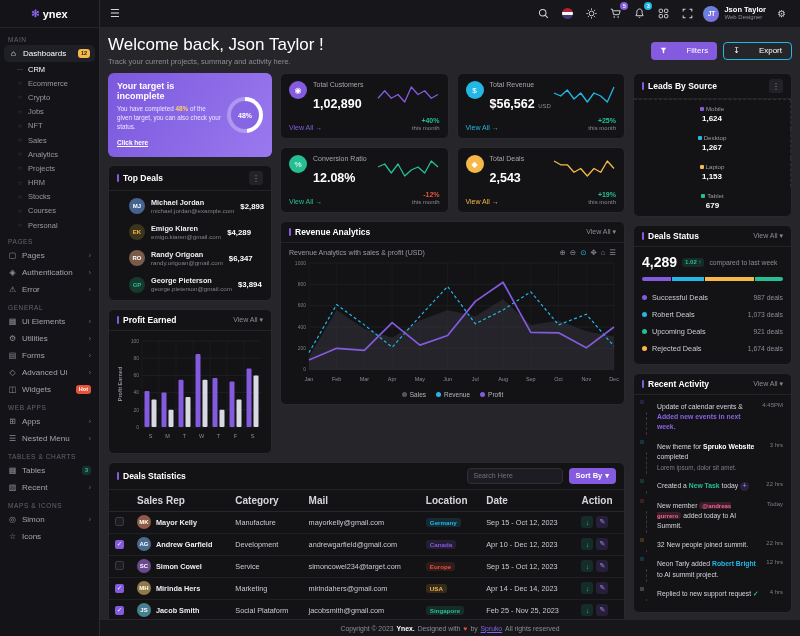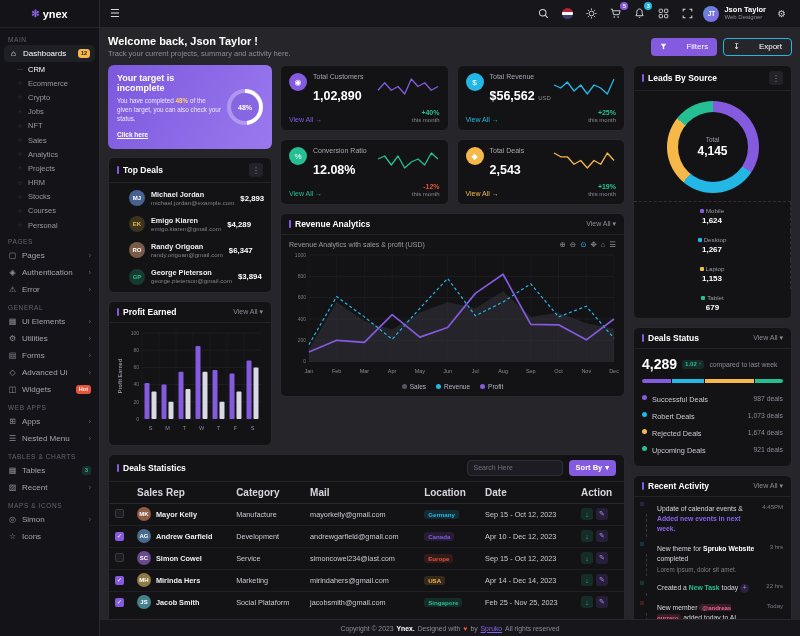--- a/index.html
+++ b/index.html
@@ -30,21 +30,21 @@
   .tb-icon svg{display:block;}
   .tb-badge{position:absolute;top:-3px;right:-4px;min-width:8px;height:8px;border-radius:4px;font-size:5px;display:flex;align-items:center;justify-content:center;color:#fff;padding:0 1.5px;font-weight:bold;}
   .flag{width:11px;height:11px;border-radius:50%;background:linear-gradient(180deg,#b22234 0 34%,#f5f6f8 34% 63%,#3c3b6e 63%);}
   .user-chip{display:flex;align-items:center;gap:5px;cursor:pointer;}
   .user-avatar{width:16px;height:16px;border-radius:50%;background:linear-gradient(135deg,#5a8dd6,#8a63e8);display:flex;align-items:center;justify-content:center;font-size:6.5px;color:#fff;font-weight:bold;flex:none;}
   .user-name{font-size:7.5px;color:#fff;font-weight:bold;line-height:1.15;}
   .user-role{font-size:6px;color:#8b8b96;line-height:1.15;}
   
   .content{flex:1;padding:7px 8px 0;overflow:hidden;background:#26262a;}
   .welcome-row{display:flex;align-items:center;margin-bottom:7px;}
-  .w-title{font-size:11px;font-weight:bold;color:#fff;}
+  .w-title{font-size:17px;font-weight:normal;color:#fff;}
   .w-sub{font-size:7.5px;color:#8b8b96;margin-top:2px;}
   .w-actions{margin-left:auto;display:flex;gap:6px;}
   .btn{border-radius:4px;font-size:8px;display:inline-flex;align-items:center;gap:19px;padding:4px 9px;cursor:pointer;line-height:1;}
   .btn-filters{background:#845adf;color:#fff;}
   .btn-export{background:transparent;border:1px solid #23b7e5;color:#fff;}
   .content-grid{display:flex;gap:8px;}
   .main-left{width:517px;flex:none;}
   .cols{display:flex;gap:8px;}
   .col1{width:164px;flex:none;}
   .col2{flex:1;min-width:0;}
@@ -104,21 +104,21 @@
   .ll-label{font-size:6.2px;color:#9a9aa4;display:flex;align-items:center;justify-content:center;gap:2px;}
   .ll-dot{width:4px;height:4px;border-radius:1px;display:inline-block;}
   .ll-val{font-size:8px;font-weight:bold;color:#fff;margin-top:2px;}
   
   .ds-body{padding:7px 8px;}
   .ds-top{display:flex;align-items:center;gap:5px;}
   .ds-value{font-size:14px;font-weight:bold;color:#fff;}
   .ds-badge{background:rgba(38,191,148,.15);color:#26bf94;font-size:6px;font-weight:bold;padding:1.5px 3px;border-radius:3px;}
   .ds-compare{font-size:6.8px;color:#8b8b96;}
   .ds-bar{display:flex;height:4px;border-radius:2px;overflow:hidden;margin:7px 0 8px;gap:1px;}
-  .ds-item{display:flex;align-items:flex-start;gap:5px;padding:4px 0;font-size:7.3px;color:#c9c9d2;}
+  .ds-item{display:flex;align-items:center;gap:5px;padding:4px 0;font-size:7.3px;color:#c9c9d2;}
   .ds-dot{width:5px;height:5px;border-radius:50%;flex:none;}
   .ds-count{margin-left:auto;color:#8b8b96;font-size:6.8px;}
   
   .act-body{padding:7px 8px 4px;}
   .act-item{display:flex;gap:6px;position:relative;padding-bottom:9px;}
   .tl{width:9px;flex:none;position:relative;}
   .tl-dot{width:5px;height:5px;border-radius:50%;margin:2px auto 0;}
   .tl-line{position:absolute;left:4px;top:10px;bottom:-2px;border-left:1px dashed #36363e;}
   .act-text{flex:1;font-size:6.8px;color:#d4d4dc;line-height:1.5;}
   .act-sub{font-size:6.3px;color:#7d7d87;margin-top:1px;}
@@ -726,21 +726,21 @@
                   </tr>
                   <tr>
                     <td><span class="chk off"></span></td>
                     <td>
                       <span class="rep-cell">
                         <span class="avatar" style="background: rgb(106, 74, 143); width: 14px; height: 14px;">SC</span>
                         <span>Simon Cowel</span>
                       </span>
                     </td>
                     <td>Service</td>
-                    <td>simoncowel234@last.com</td>
+                    <td>simoncowel234@target.com</td>
                     <td><span class="loc-badge" style="color: rgb(230, 83, 60); background: rgba(230, 83, 60, 0.15);">Europe</span></td>
                     <td>Sep 15 - Oct 12, 2023</td>
                     <td>
                       <span class="act-btns">
                         <span class="abtn dl">↓</span>
                         <span class="abtn ed">✎</span>
                       </span>
                     </td>
                   </tr>
                   <tr>
@@ -796,28 +796,20 @@
         </div>
 
         <div class="col3">
           <div class="card">
             <div class="card-h">
               <span class="card-title">
                   <span class="accent-bar"></span>
                   <span>Leads By Source</span>
                 </span>
               <span class="icon-btn">⋮</span>
-            </div>
-            <div class="donut-wrap">
-              <div class="donut" id="leads-donut" style="background: conic-gradient(rgb(132, 90, 223) 0%, rgb(132, 90, 223) 34.4%, rgb(35, 183, 229) 34.4%, rgb(35, 183, 229) 61.2%, rgb(245, 184, 73) 61.2%, rgb(245, 184, 73) 85.6%, rgb(38, 191, 148) 85.6%, rgb(38, 191, 148) 100%);">
-                <div class="donut-hole">
-                  <span class="donut-total-label">Total</span>
-                  <span class="donut-total">4,145</span>
-                </div>
-              </div>
             </div>
             <div class="leads-legend" id="leads-legend">
                 <div class="ll-cell">
                   <div class="ll-label"><span class="ll-dot" style="background: rgb(132, 90, 223);"></span>Mobile</div>
                   <div class="ll-val">1,624</div>
                 </div>
                 <div class="ll-cell">
                   <div class="ll-label"><span class="ll-dot" style="background: rgb(35, 183, 229);"></span>Desktop</div>
                   <div class="ll-val">1,267</div>
                 </div>
@@ -857,28 +849,28 @@
                     <span class="ds-dot" style="background: rgb(132, 90, 223);"></span>
                     <span>Successful Deals</span>
                     <span class="ds-count">987 deals</span>
                   </div>
                   <div class="ds-item">
                     <span class="ds-dot" style="background: rgb(35, 183, 229);"></span>
                     <span>Robert Deals</span>
                     <span class="ds-count">1,073 deals</span>
                   </div>
                   <div class="ds-item">
+                    <span class="ds-dot" style="background: rgb(38, 191, 148);"></span>
+                    <span>Upcoming Deals</span>
+                    <span class="ds-count">921 deals</span>
+                  </div>
+                  <div class="ds-item">
                     <span class="ds-dot" style="background: rgb(245, 184, 73);"></span>
                     <span>Rejected Deals</span>
                     <span class="ds-count">1,674 deals</span>
-                  </div>
-                  <div class="ds-item">
-                    <span class="ds-dot" style="background: rgb(38, 191, 148);"></span>
-                    <span>Upcoming Deals</span>
-                    <span class="ds-count">921 deals</span>
                   </div>
                 </div>
             </div>
           </div>
 
           <div class="card">
             <div class="card-h">
               <span class="card-title">
                   <span class="accent-bar"></span>
                   <span>Recent Activity</span>

